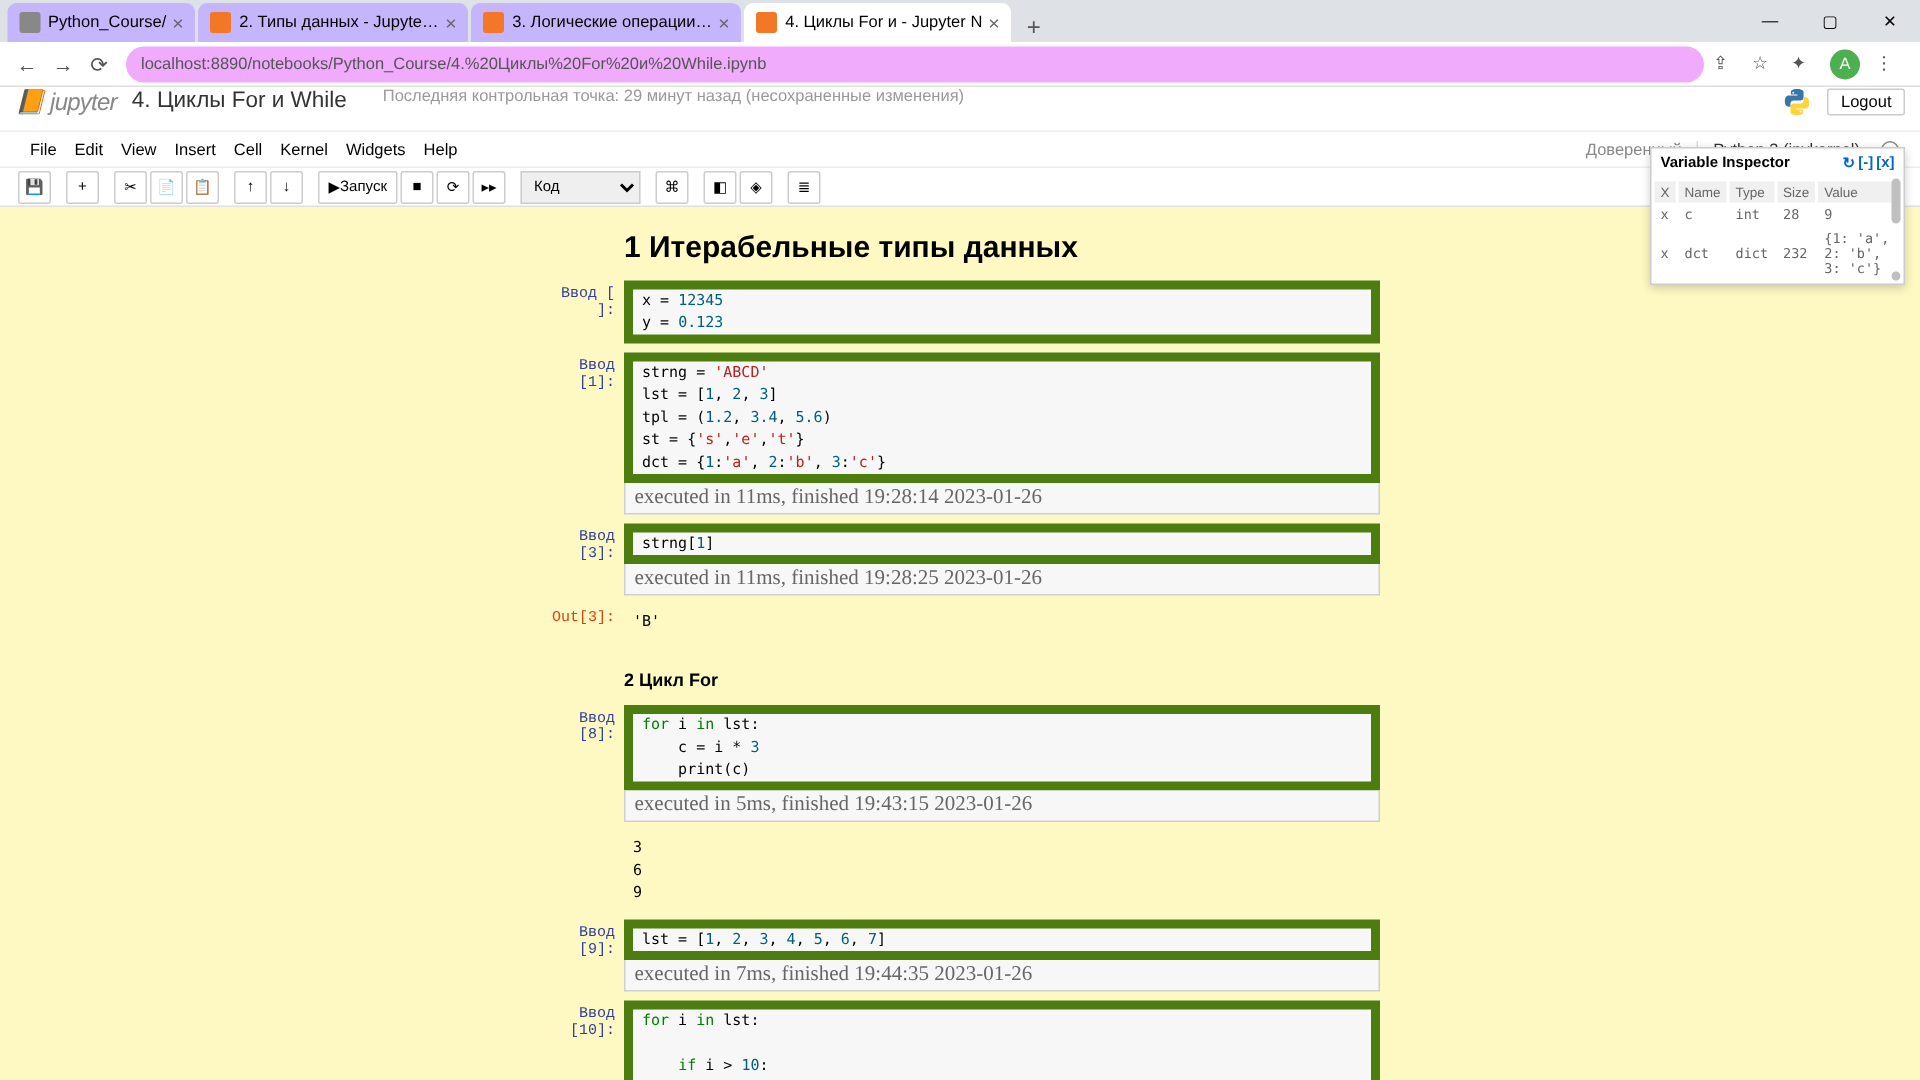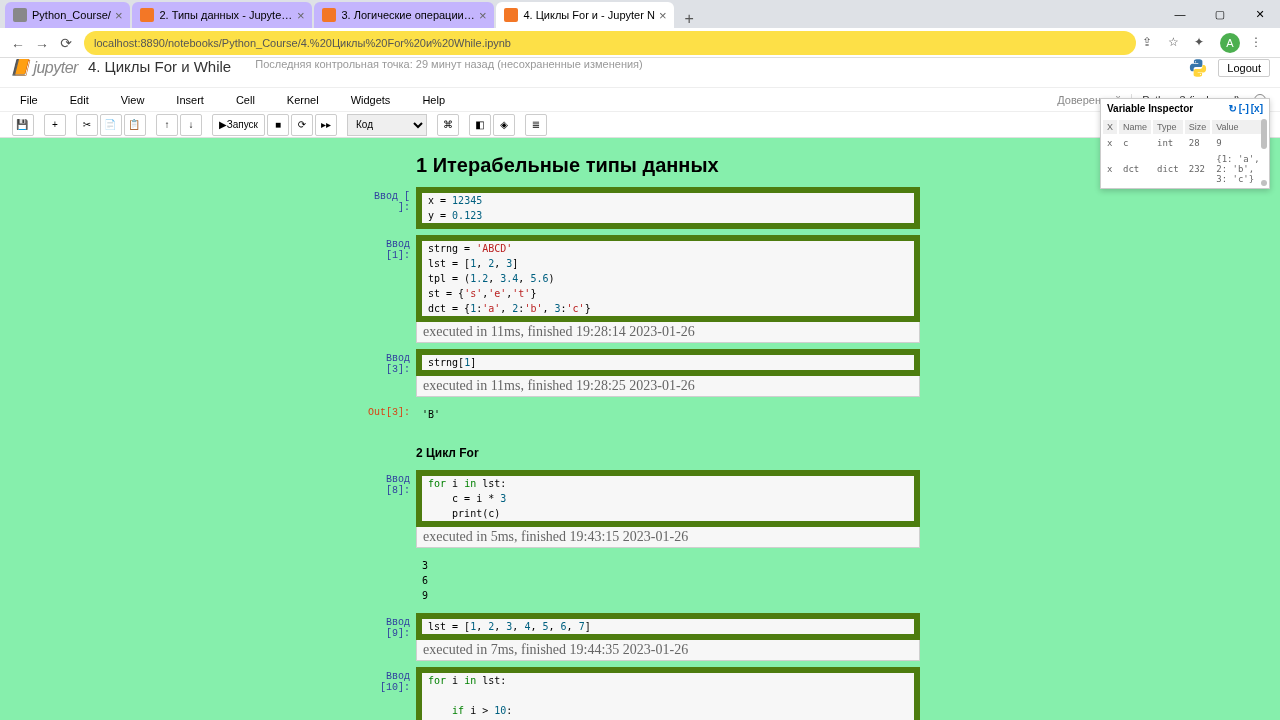--- a/index.html
+++ b/index.html
@@ -9,42 +9,42 @@
 .tab.inactive{background:#c4b5fd}
 .tab-icon{width:14px;height:14px;margin-right:5px;background:#888;border-radius:2px}
 .tab-icon.orange{background:#f37726}
 .tab-title{flex:1;white-space:nowrap;overflow:hidden;text-overflow:ellipsis}
 .tab-close{margin-left:4px;color:#666;font-size:13px}
 .new-tab{padding:0 8px;color:#555;font-size:16px;cursor:pointer}
 .win-controls{margin-left:auto;display:flex}
 .win-btn{width:40px;height:28px;display:flex;align-items:center;justify-content:center;font-size:11px;cursor:pointer}
 .addr-bar{height:30px;background:#fff;display:flex;align-items:center;padding:0 6px;border-bottom:1px solid #ddd}
 .nav-btn{width:24px;height:24px;display:flex;align-items:center;justify-content:center;color:#555;font-size:14px;cursor:pointer}
-.url-box{flex:1;height:24px;background:#fde047;border-radius:12px;display:flex;align-items:center;padding:0 10px;margin:0 6px;font-size:11px;color:#555}
+.url-box{flex:1;height:24px;background:#f0abfc;border-radius:12px;display:flex;align-items:center;padding:0 10px;margin:0 6px;font-size:11px;color:#555}
 .addr-right{display:flex;align-items:center;gap:10px;padding-right:8px}
 .addr-icon{width:16px;height:16px;color:#555;cursor:pointer}
 .avatar{width:20px;height:20px;border-radius:50%;background:#4caf50;color:#fff;display:flex;align-items:center;justify-content:center;font-size:11px}
 .jp-header{height:30px;display:flex;align-items:flex-start;padding:0 10px;border-bottom:1px solid #eee}
 .jp-logo{font-size:16px;color:#888;font-style:italic;letter-spacing:-0.5px}
 .nb-title{margin-left:10px;font-size:15px;color:#333}
 .checkpoint{margin-left:24px;font-size:11px;color:#999}
 .jp-header-right{margin-left:auto;display:flex;align-items:center;gap:10px}
 .py-icon{width:20px;height:20px}
 .logout{font-size:11px;border:1px solid #ccc;padding:2px 8px;border-radius:2px;cursor:pointer}
-.menubar{height:24px;display:flex;align-items:center;padding:0 14px;gap:20px;border-bottom:1px solid #eee}
+.menubar{height:24px;display:flex;align-items:center;padding:0 14px;gap:0;border-bottom:1px solid #eee}
 .menu-item{padding:2px 6px;font-size:11px;cursor:pointer}
 .menubar-right{margin-left:auto;display:flex;align-items:center;gap:10px;font-size:11px;color:#888}
 .kernel-name{border-left:1px solid #ddd;padding-left:10px;color:#333}
 .kernel-dot{display:inline-block;width:12px;height:12px;border:1px solid #888;border-radius:50%;margin-left:4px}
 .toolbar{height:26px;display:flex;align-items:center;padding:0 12px;gap:2px;border-bottom:1px solid #e0e0e0}
 .tb-btn{width:22px;height:22px;border:1px solid #ccc;background:#fff;display:flex;align-items:center;justify-content:center;font-size:10px;cursor:pointer;border-radius:2px}
 .tb-sep{width:6px}
 .tb-run{height:22px;border:1px solid #ccc;background:#fff;display:flex;align-items:center;padding:0 6px;font-size:10px;cursor:pointer;border-radius:2px}
 .tb-select{height:22px;border:1px solid #ccc;font-size:10px;padding:0 4px;min-width:80px}
-.content{position:absolute;top:138px;bottom:0;left:0;right:0;background:#86efac;overflow:auto}
+.content{position:absolute;top:138px;bottom:0;left:0;right:0;background:#fef9c3;overflow:auto}
 .notebook{width:560px;margin:0 auto;padding:10px 0}
 .cell{margin-bottom:6px;display:flex}
 .prompt{width:56px;text-align:right;padding:4px 6px 0 0;font-family:Liberation Mono, monospace;font-size:10px;color:#303f9f;flex-shrink:0}
 .prompt.out{color:#d84315}
 .cell-body{flex:1}
 .input-area{border:6px solid #4d7c0f;background:#f7f7f7;padding:0 6px;font-family:monospace;font-size:10px;line-height:1.5;white-space:pre}
 .exec-time{font-family:Liberation Serif, serif;font-size:14px;color:#666;padding:2px 6px;border:1px solid #cfcfcf;border-top:none;background:#f7f7f7}
 .output{font-family:monospace;font-size:10px;padding:4px 6px;white-space:pre;line-height:1.5}
 .heading{font-size:20px;font-weight:bold;padding:6px 0 10px 56px}
 .heading2{font-size:12px;font-weight:bold;padding:14px 0 10px 56px}

